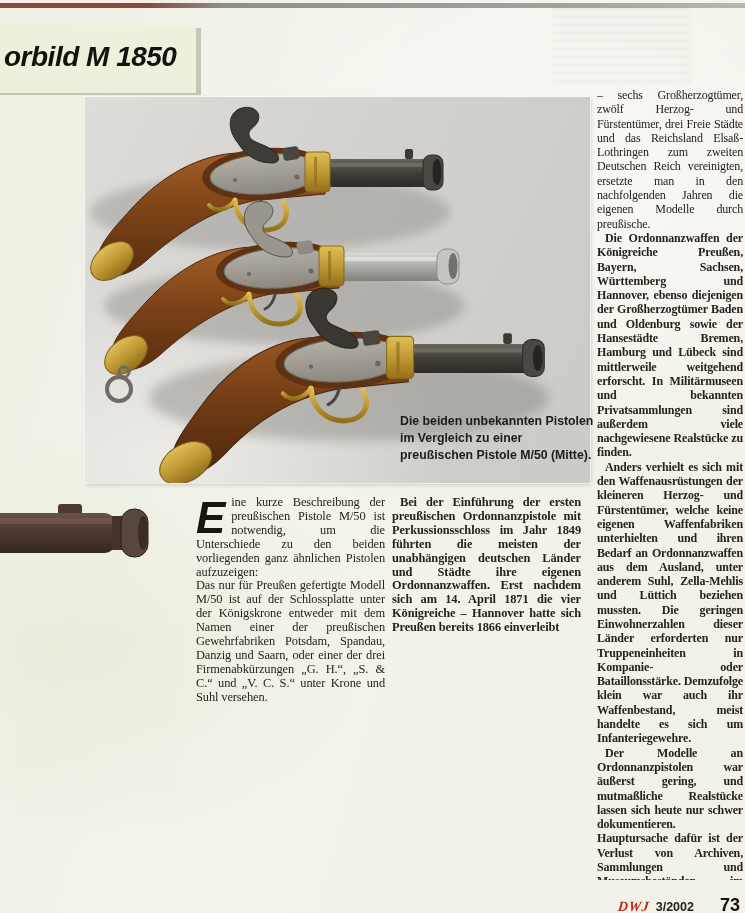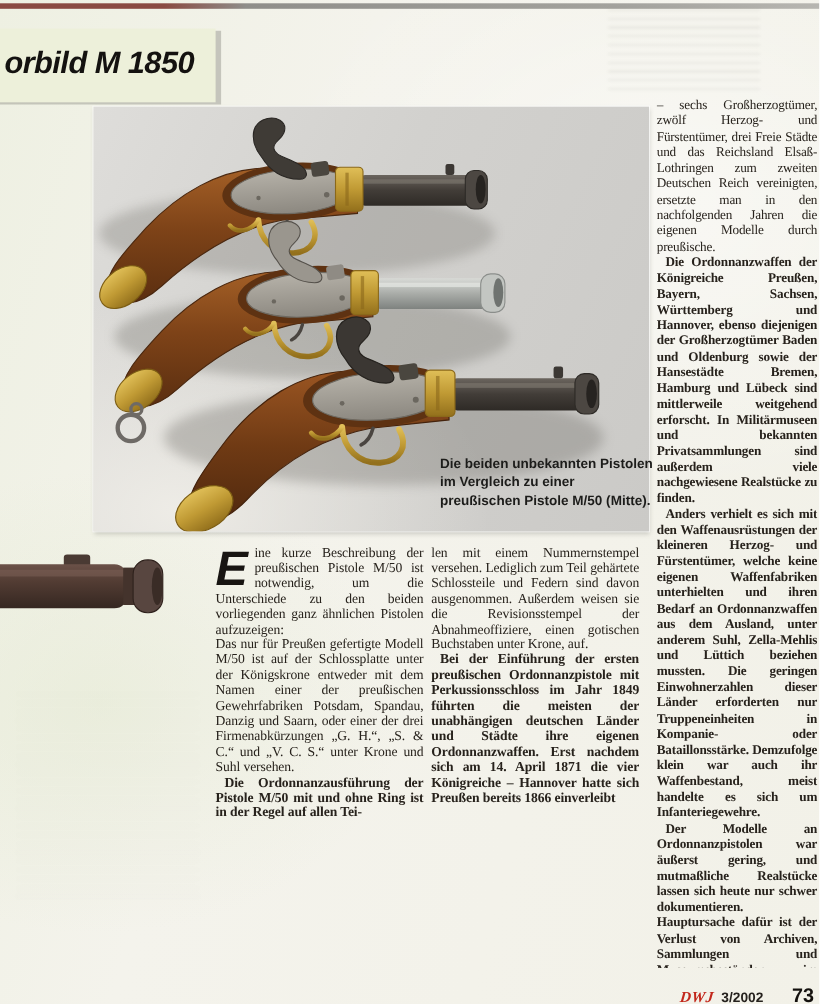--- a/index.html
+++ b/index.html
@@ -191,25 +191,23 @@
     <rect x="-12" y="17" width="128" height="40" rx="12" fill="url(#bbl)"></rect>
     <rect x="-12" y="22" width="128" height="6" rx="3" fill="#7d6158" opacity=".5"></rect>
     <rect x="112" y="20" width="12" height="34" fill="#44332c"></rect>
     <rect x="121" y="13" width="27" height="48" rx="13" fill="#584640" stroke="#2e211c"></rect>
     <ellipse cx="143" cy="37" rx="5" ry="17" fill="#3a2c26"></ellipse>
   </svg>
 
   <div class="col col1" lang="de">
     <p><span class="dropcap">E</span><span>ine kurze Beschreibung der preußischen Pistole M/50 ist notwendig, um die Unterschiede zu den beiden vorliegenden ganz ähnlichen Pistolen aufzuzeigen:</span></p>
     <p>Das nur für Preußen gefertigte Modell M/50 ist auf der Schlossplatte unter der Königskrone entweder mit dem Namen einer der preußischen Gewehrfabriken Potsdam, Spandau, Danzig und Saarn, oder einer der drei Firmenabkürzungen „G. H.“, „S. &amp; C.“ und „V. C. S.“ unter Krone und Suhl versehen.</p>
-    <p class="ind">Die Ordonnanzausführung der Pistole M/50 mit und ohne Ring ist in der Regel auf allen Tei-</p>
   </div>
 
   <div class="col col2" lang="de">
-    <p>len mit einem Nummernstempel versehen. Lediglich zum Teil gehärtete Schlossteile und Federn sind davon ausgenommen. Außerdem weisen sie die Revisionsstempel der Abnahmeoffiziere, einen gotischen Buchstaben unter Krone, auf.</p>
     <p class="ind">Bei der Einführung der ersten preußischen Ordonnanzpistole mit Perkussionsschloss im Jahr 1849 führten die meisten der unabhängigen deutschen Länder und Städte ihre eigenen Ordonnanzwaffen. Erst nachdem sich am 14. April 1871 die vier Königreiche – Hannover hatte sich Preußen bereits 1866 einverleibt</p>
   </div>
 
   <div class="col col3" lang="de">
     <p>– sechs Großherzogtümer, zwölf Herzog- und Fürstentümer, drei Freie Städte und das Reichsland Elsaß-Lothringen zum zweiten Deutschen Reich vereinigten, ersetzte man in den nachfolgenden Jahren die eigenen Modelle durch preußische.</p>
     <p class="ind">Die Ordonnanzwaffen der Königreiche Preußen, Bayern, Sachsen, Württemberg und Hannover, ebenso diejenigen der Großherzogtümer Baden und Oldenburg sowie der Hansestädte Bremen, Hamburg und Lübeck sind mittlerweile weitgehend erforscht. In Militärmuseen und bekannten Privatsammlungen sind außerdem viele nachgewiesene Realstücke zu finden.</p>
     <p class="ind">Anders verhielt es sich mit den Waffenausrüstungen der kleineren Herzog- und Fürstentümer, welche keine eigenen Waffenfabriken unterhielten und ihren Bedarf an Ordonnanzwaffen aus dem Ausland, unter anderem Suhl, Zella-Mehlis und Lüttich beziehen mussten. Die geringen Einwohnerzahlen dieser Länder erforderten nur Truppeneinheiten in Kompanie- oder Bataillonsstärke. Demzufolge klein war auch ihr Waffenbestand, meist handelte es sich um Infanteriegewehre.</p>
     <p class="ind">Der Modelle an Ordonnanzpistolen war äußerst gering, und mutmaßliche Realstücke lassen sich heute nur schwer dokumentieren. Hauptursache dafür ist der Verlust von Archiven, Sammlungen und Museumsbeständen im letzten Weltkrieg.</p>
     <p class="subhead">Vorliegendes Pistolenpaar</p>
 

